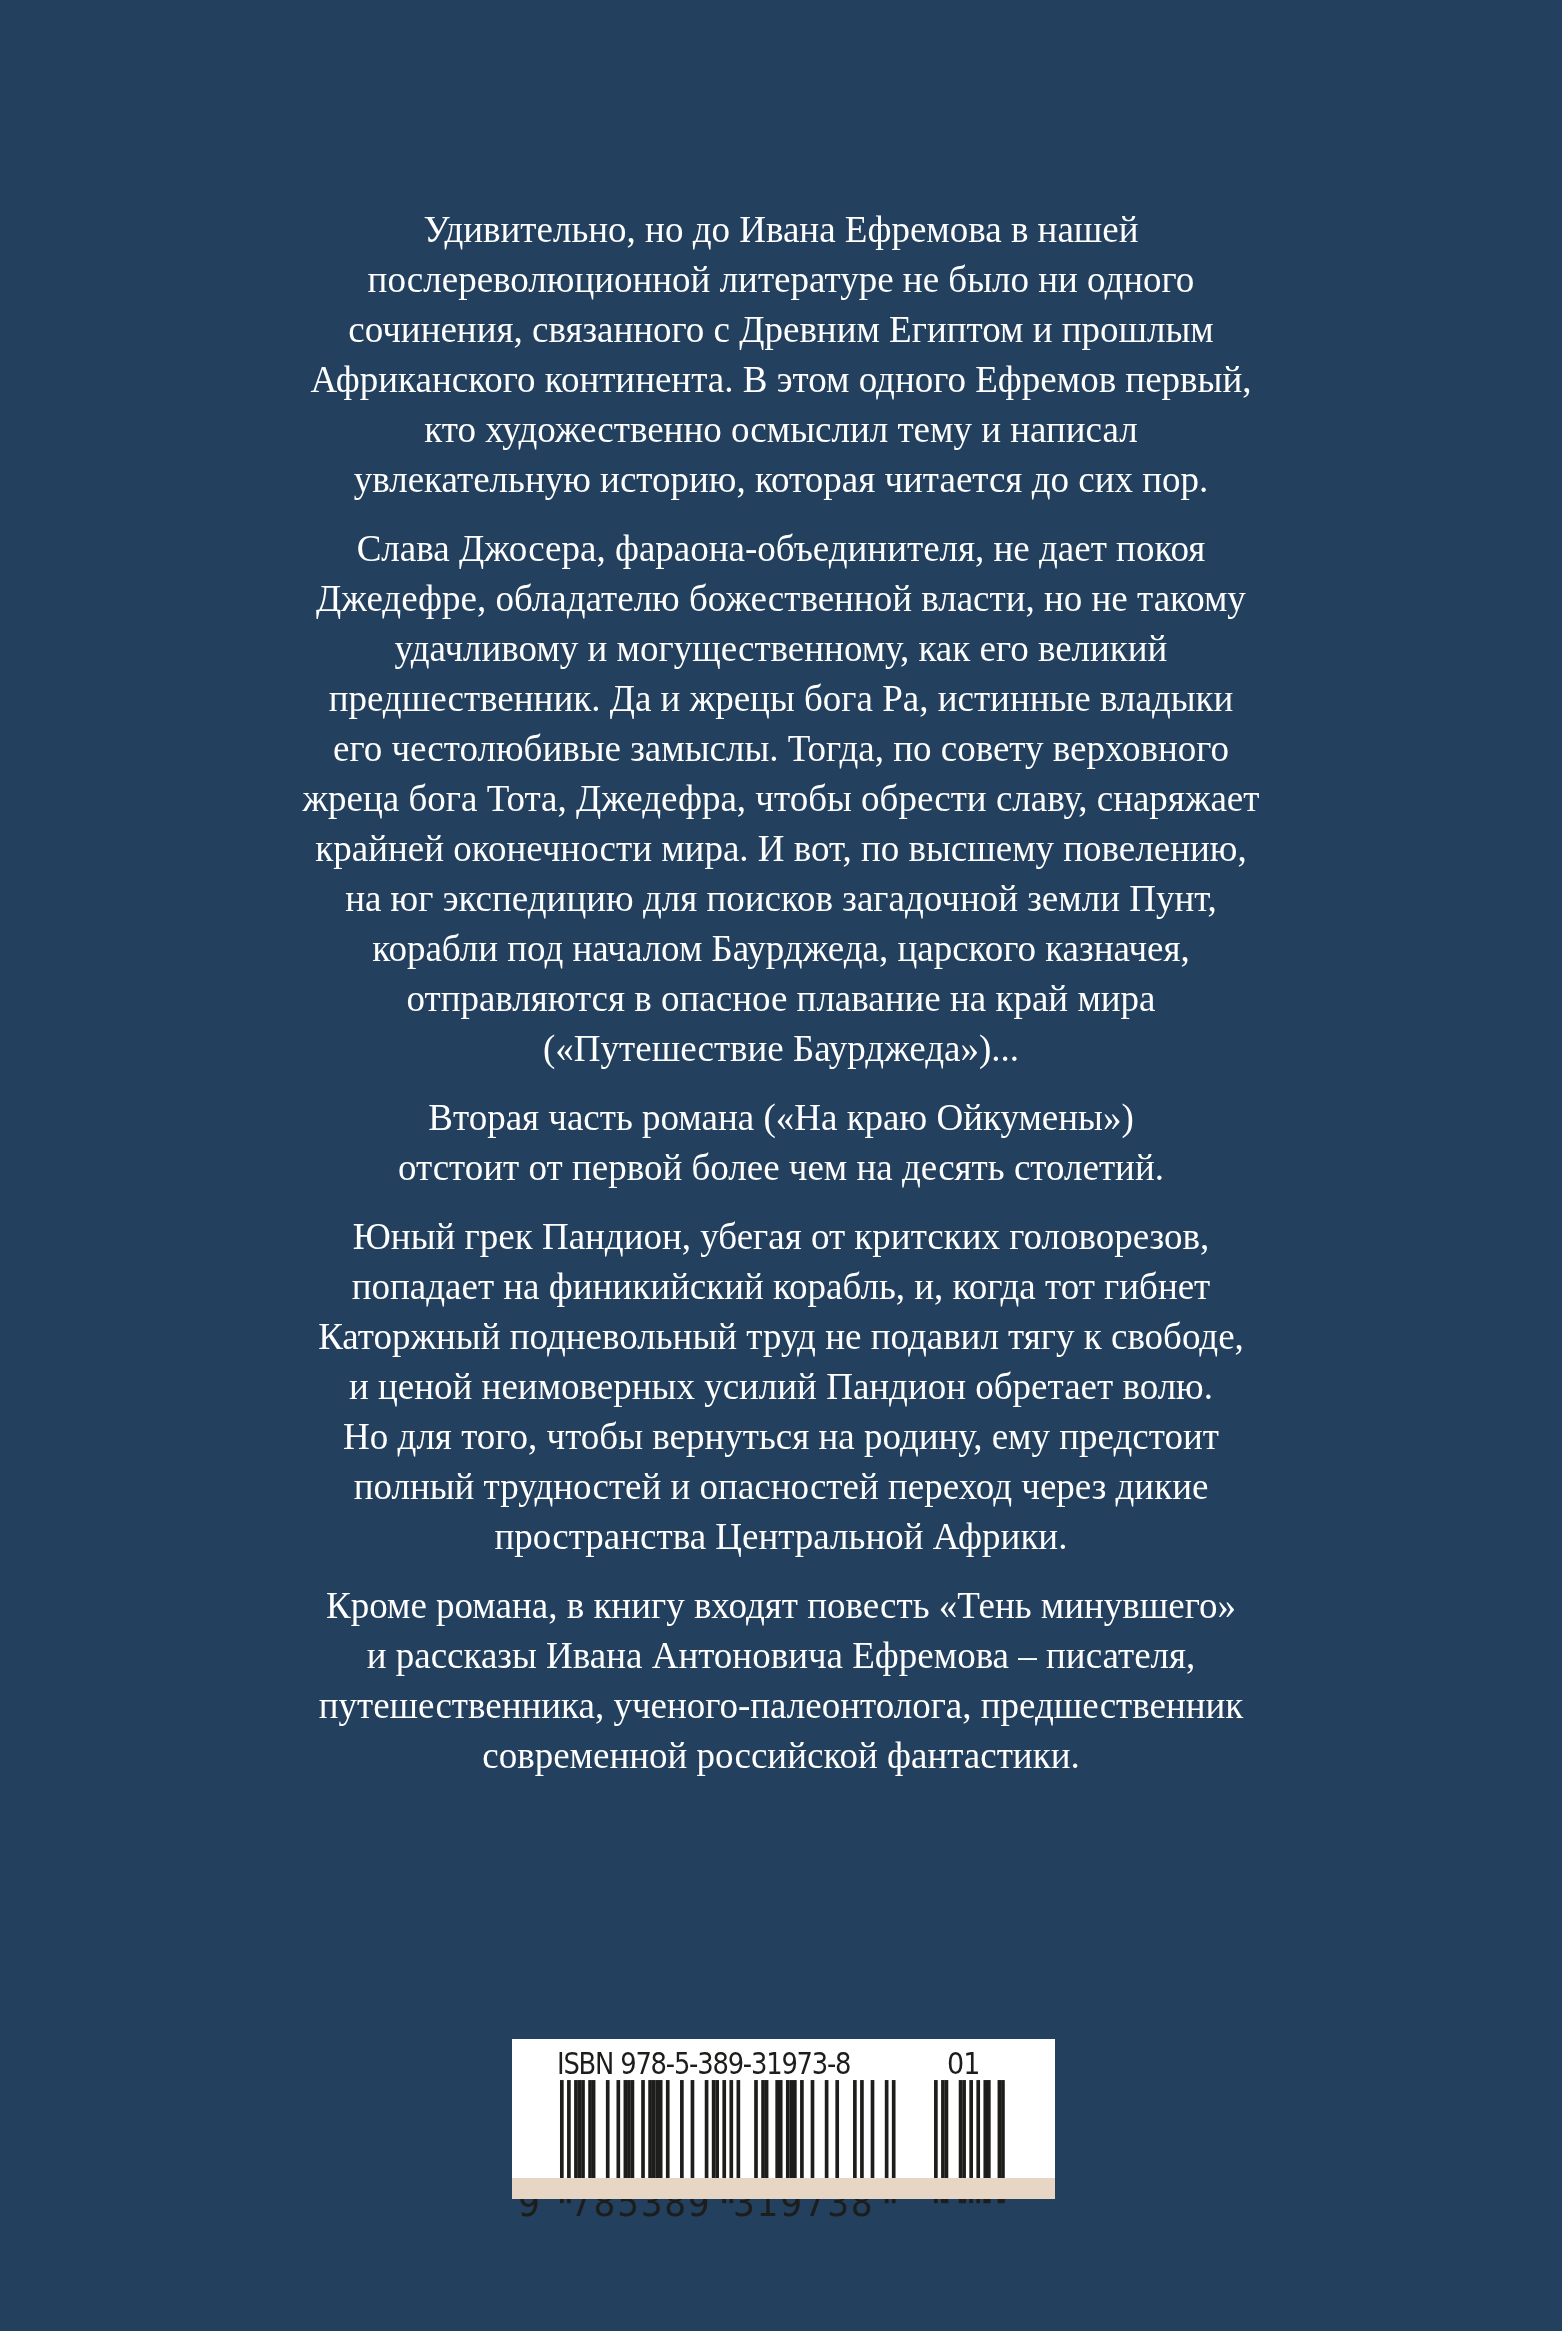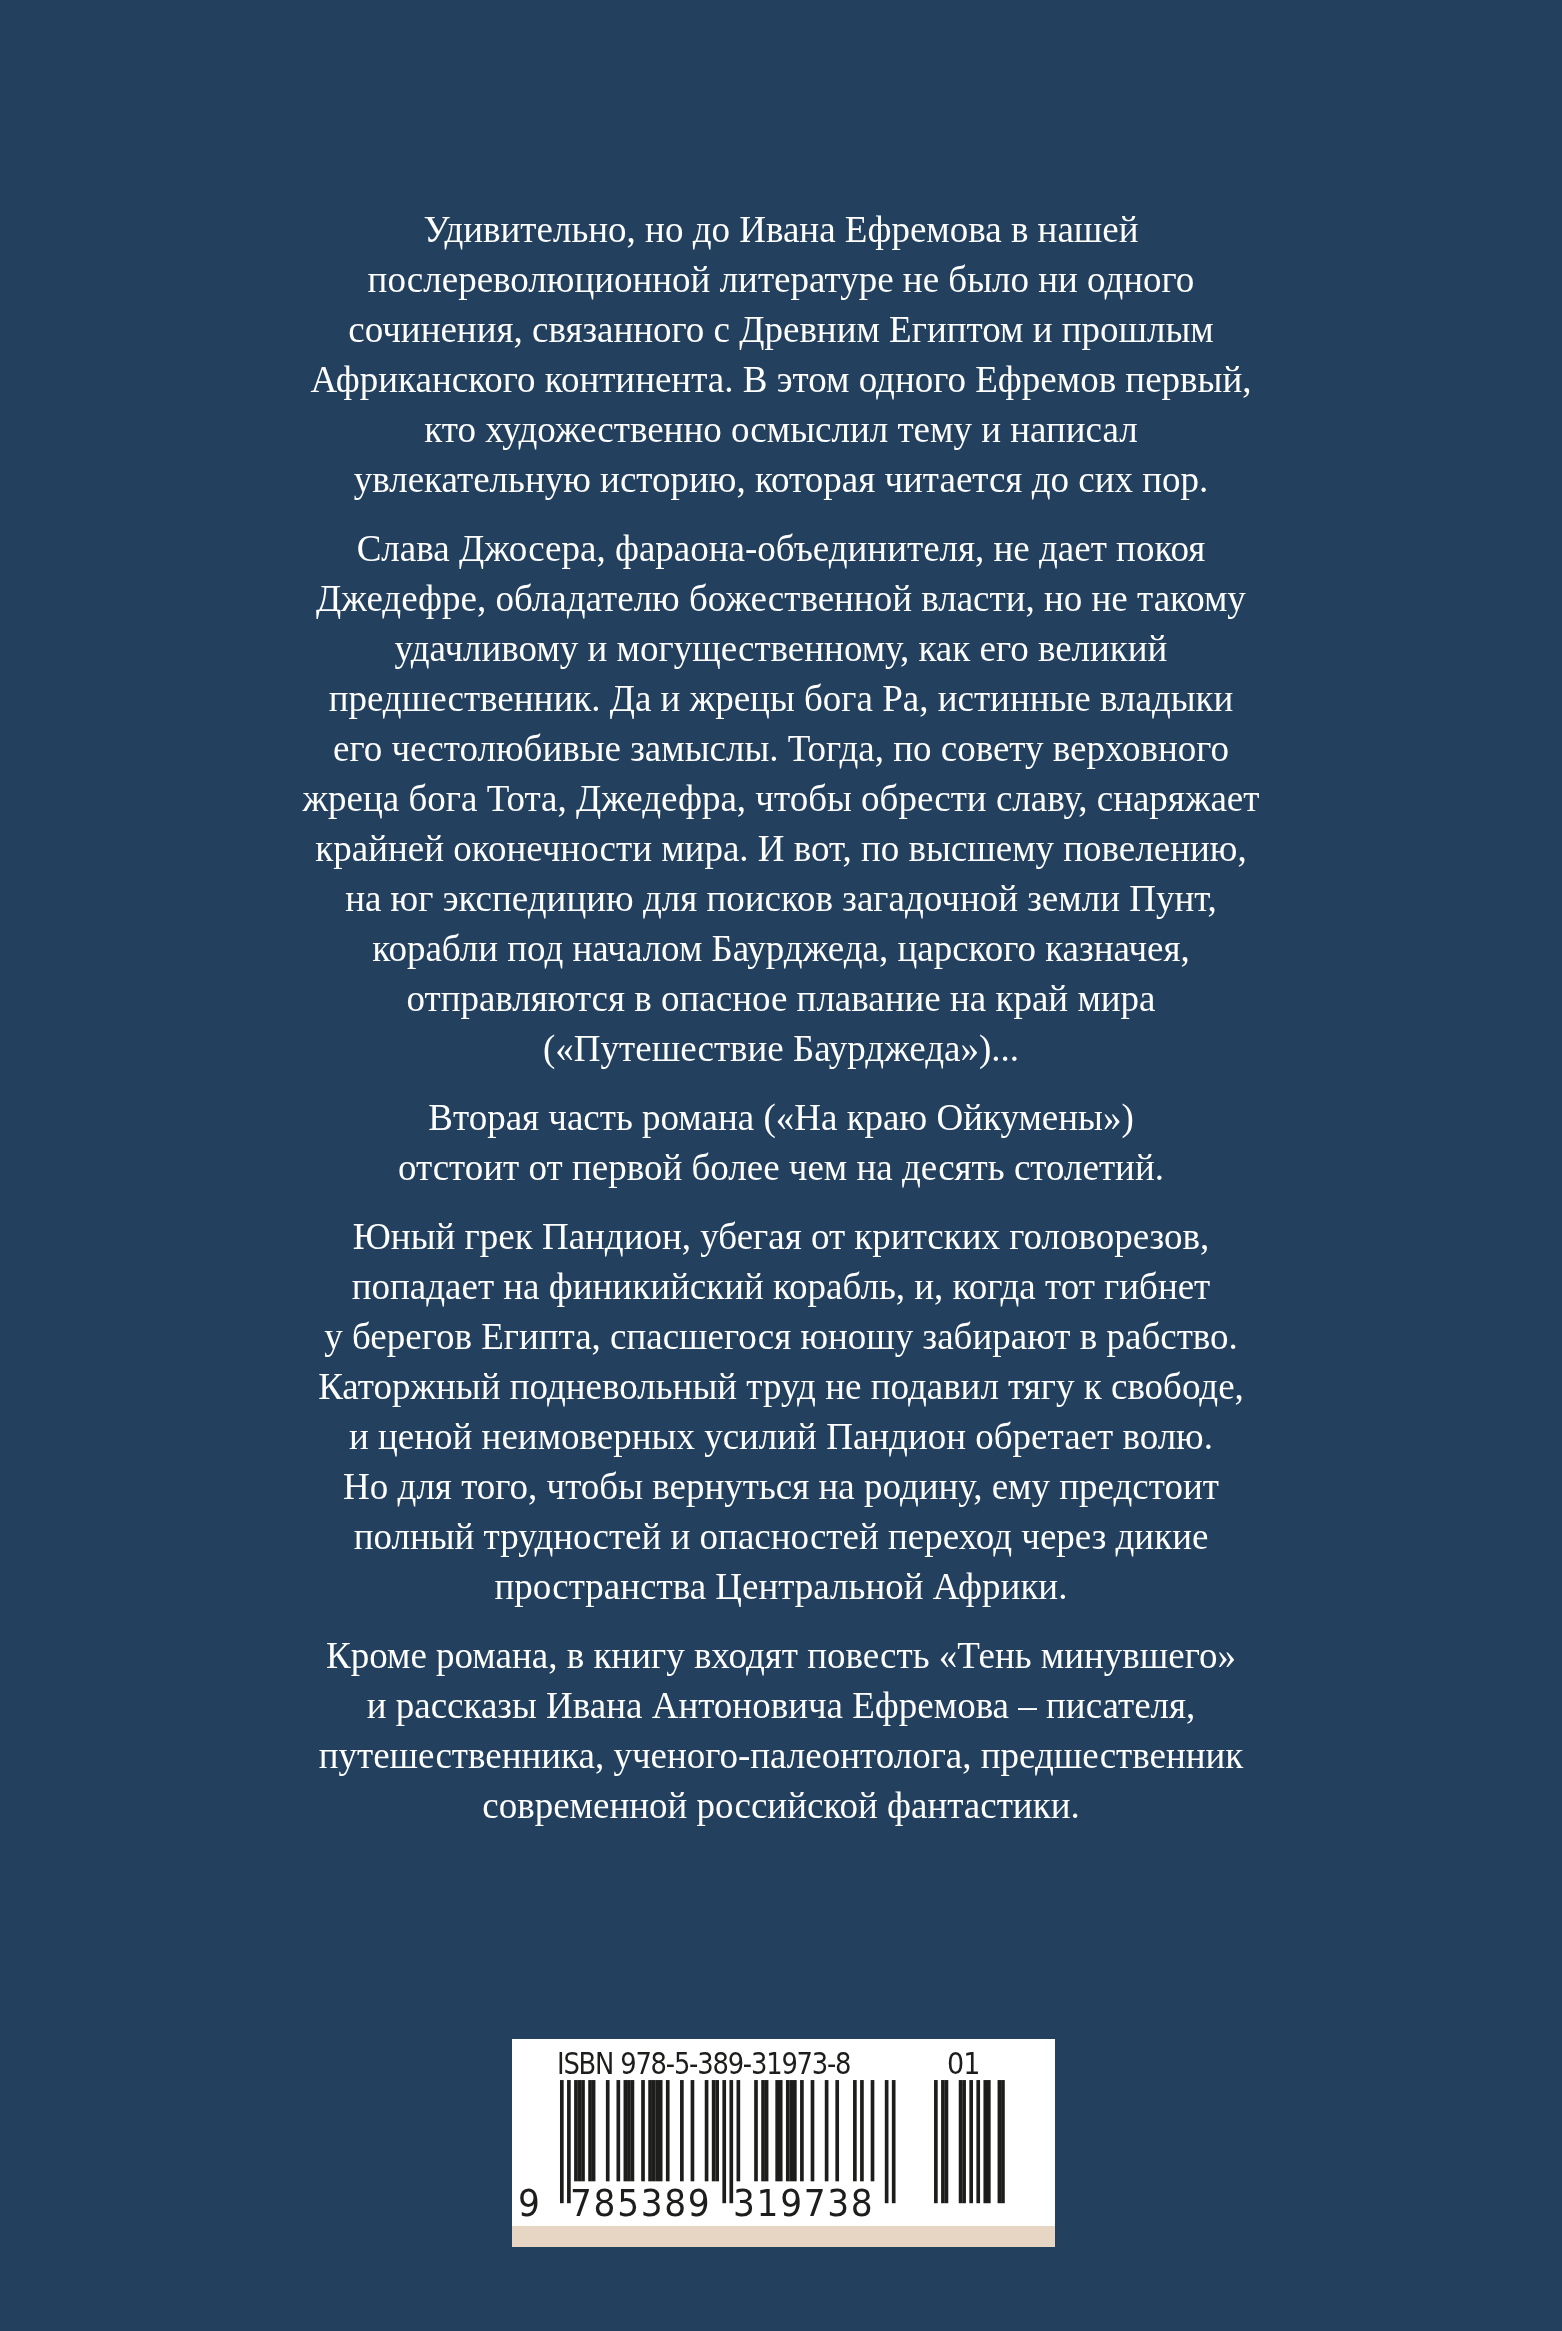--- a/index.html
+++ b/index.html
@@ -23,21 +23,21 @@
     font-family: Liberation Serif, serif;
   }
   .para { margin: 0 0 19px 0; }
   .line { white-space: nowrap; display: block; }
 
   .isbn-box {
     position: absolute;
     left: 512px;
     top: 2039px;
     width: 543px;
-    height: 208px;
+    height: 160px;
     background: #ffffff;
   }
   .isbn-box .beige {
     position: absolute;
     left: 0; right: 0; bottom: 0;
     height: 21px;
     background: #e6d6c3;
   }
   .isbn-text {
     position: absolute;
@@ -105,21 +105,20 @@
     <span class="line">отправляются в опасное плавание на край мира</span>
     <span class="line">(«Путешествие Баурджеда»)...</span>
   </p>
   <p class="para">
     <span class="line">Вторая часть романа («На краю Ойкумены»)</span>
     <span class="line">отстоит от первой более чем на десять столетий.</span>
   </p>
   <p class="para">
     <span class="line">Юный грек Пандион, убегая от критских головорезов,</span>
     <span class="line">попадает на финикийский корабль, и, когда тот гибнет</span>
-    <span class="line">у берегов Египта, спасшегося юношу забирают в рабство.</span>
     <span class="line">Каторжный подневольный труд не подавил тягу к свободе,</span>
     <span class="line">и ценой неимоверных усилий Пандион обретает волю.</span>
     <span class="line">Но для того, чтобы вернуться на родину, ему предстоит</span>
     <span class="line">полный трудностей и опасностей переход через дикие</span>
     <span class="line">пространства Центральной Африки.</span>
   </p>
   <p class="para">
     <span class="line">Кроме романа, в книгу входят повесть «Тень минувшего»</span>
     <span class="line">и рассказы Ивана Антоновича Ефремова – писателя,</span>
     <span class="line">путешественника, ученого-палеонтолога, предшественник</span>

